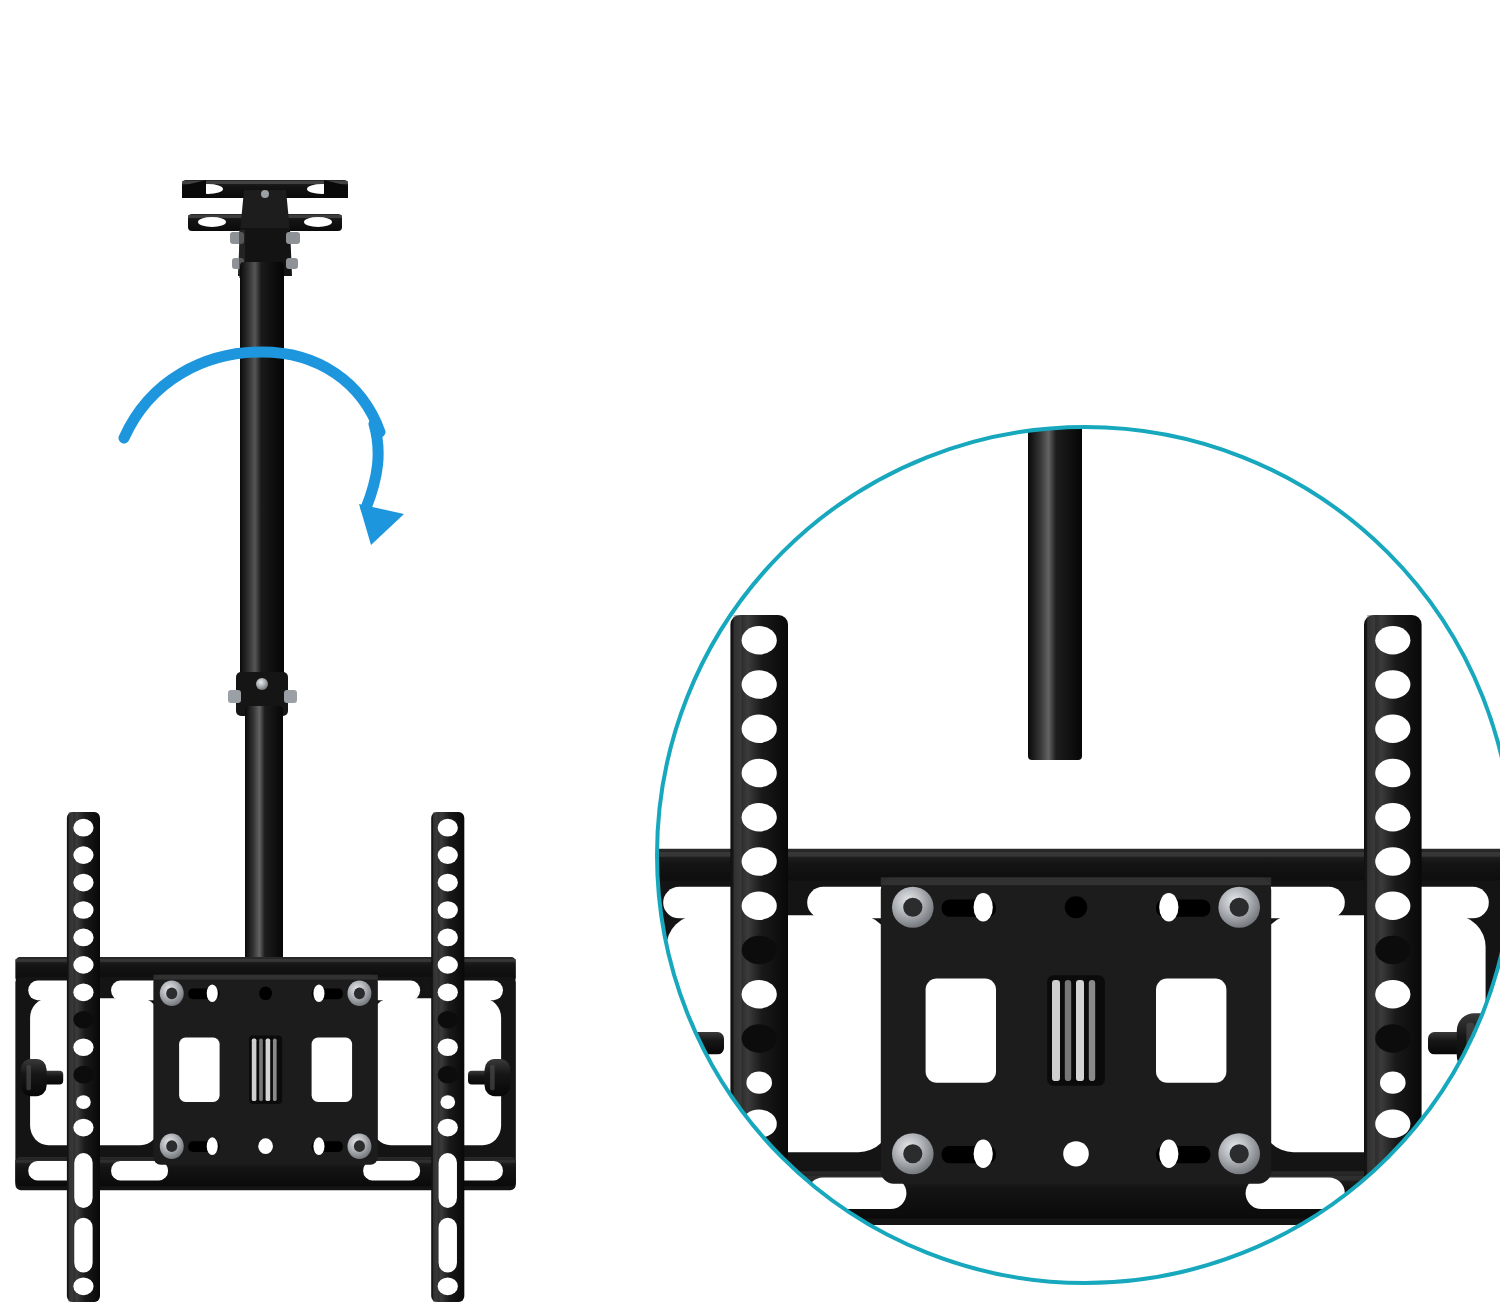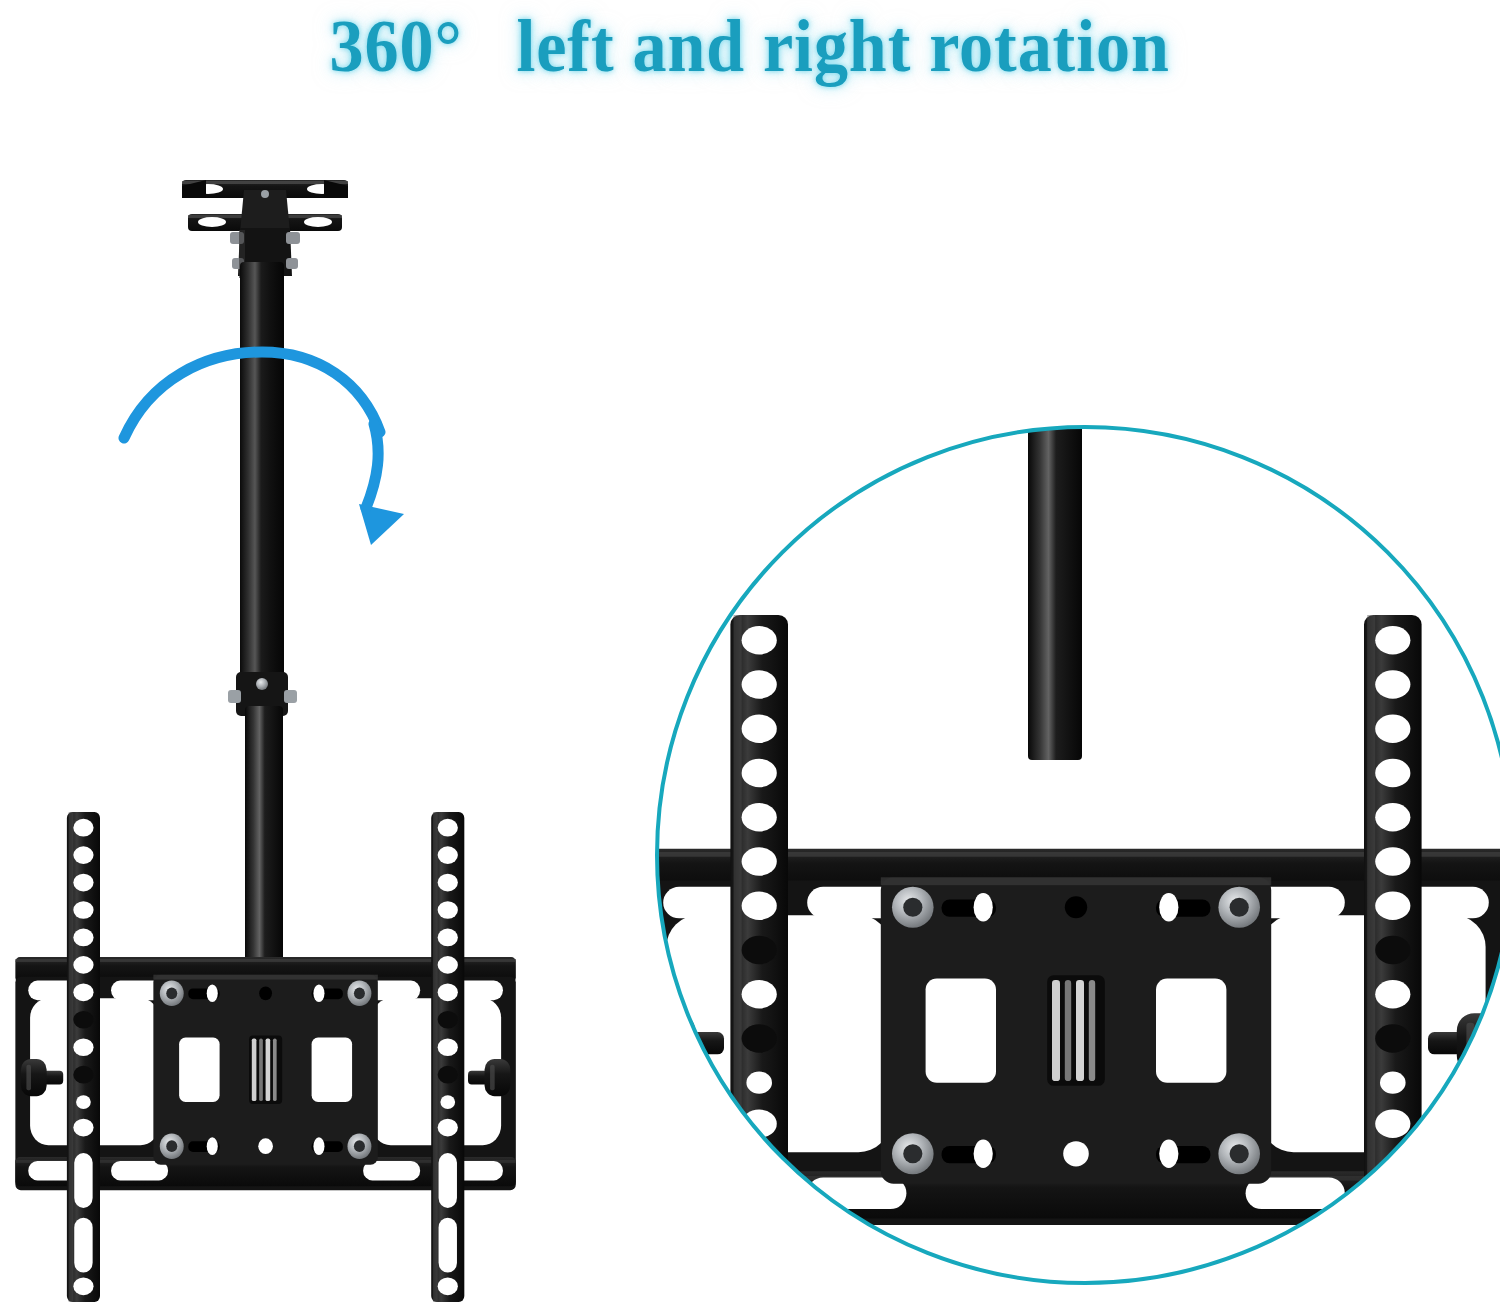--- a/index.html
+++ b/index.html
@@ -29,23 +29,20 @@
 
   
   .art{position:absolute;}
   svg{display:block;overflow:visible;}
 </style>
 </head>
 <body>
 
 <div id="stage">
 
-  <div class="title-wrap">
-    <div class="title">360°   left and right rotation</div>
-  </div>
 
   <div class="art" style="left:0;top:0;width:1500px;height:1302px;">
     <svg width="1500" height="1302" viewBox="0 0 1500 1302" xmlns="http://www.w3.org/2000/svg">
       <defs>
 
         <linearGradient id="poleG" x1="0" y1="0" x2="1" y2="0">
           <stop offset="0%" stop-color="#0a0a0a"></stop>
           <stop offset="18%" stop-color="#2e2e2e"></stop>
           <stop offset="34%" stop-color="#565656"></stop>
           <stop offset="48%" stop-color="#1b1b1b"></stop>

